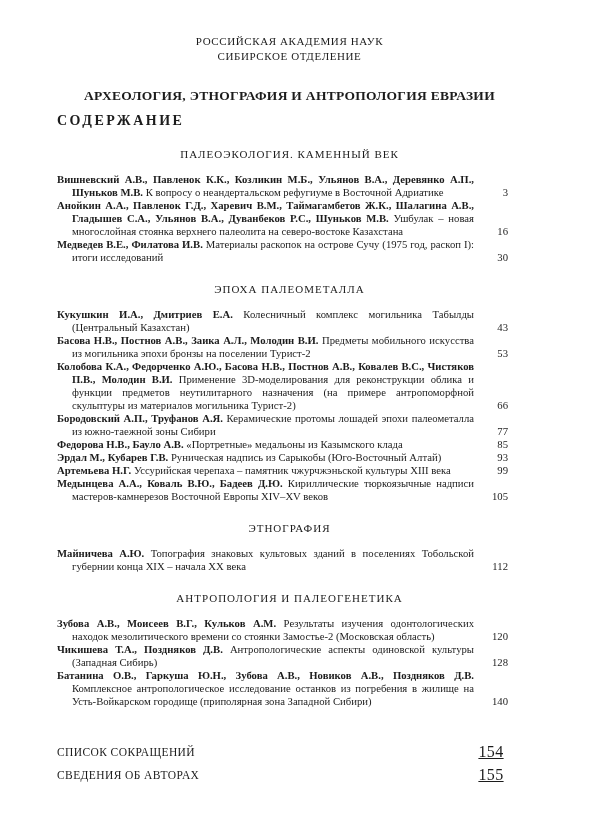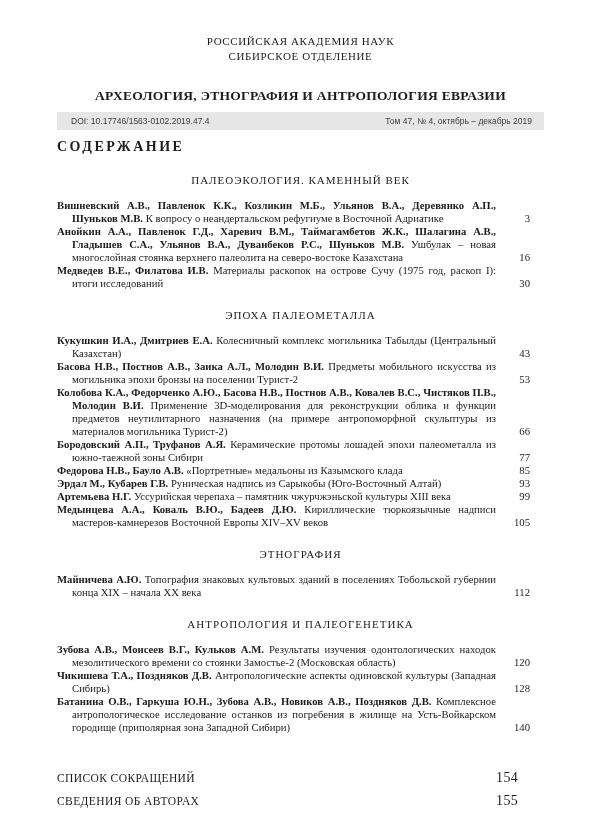--- a/index.html
+++ b/index.html
@@ -5,21 +5,21 @@
   * { margin: 0; padding: 0; box-sizing: border-box; }
   html, body { background: #ffffff; }
   body {
     width: 611px;
     height: 820px;
     margin: 0 auto;
     font-family: "Liberation Serif", serif;
     color: #1c1c1c;
     overflow: hidden;
   }
-  .page { padding: 34px 67px 0 57px; }
+  .page { padding: 34px 89px 0 57px; }
 
   
   .masthead { text-align: center; }
   .academy-line {
     font-size: 11px;
     line-height: 15px;
     letter-spacing: 0.6px;
   }
   .journal-type {
     font-family: "Liberation Sans", sans-serif;
@@ -87,38 +87,35 @@
     display: flex;
     align-items: flex-end;
     margin-bottom: 7px;
     font-size: 11.5px;
     letter-spacing: 0.4px;
     line-height: 16px;
   }
   .bm-label { flex: 1 1 auto; }
   .bm-page {
     flex: 0 0 48px;
-    text-align: left;
+    text-align: center;
     padding-right: 14px;
-    font-size: 14px;
+    font-size: 16px;
+    text-decoration: underline;
   }
 </style>
 </head>
 <body>
 
 <div class="page">
 
   <div class="masthead">
     <div class="academy-line">РОССИЙСКАЯ АКАДЕМИЯ НАУК</div>
     <div class="academy-line">СИБИРСКОЕ ОТДЕЛЕНИЕ</div>
     <div class="journal-title">АРХЕОЛОГИЯ, ЭТНОГРАФИЯ И АНТРОПОЛОГИЯ ЕВРАЗИИ</div>
-    <div class="doi-bar" style="background: rgb(230, 230, 230);">
-      <span>DOI: 10.17746/1563-0102.2019.47.4</span>
-      <span>Том 47, № 4, октябрь – декабрь 2019</span>
-    </div>
   </div>
 
   <div class="contents-title">СОДЕРЖАНИЕ</div>
 
   <div>
   <div class="toc-section">
     <div class="section-title">ПАЛЕОЭКОЛОГИЯ. КАМЕННЫЙ ВЕК</div>
     <div>
   <div class="entry">
     <div class="entry-text"><span class="entry-authors">Вишневский А.В., Павленок К.К., Козликин М.Б., Ульянов В.А., Деревянко А.П., Шуньков М.В.</span> <span class="entry-title-text">К вопросу о неандертальском рефугиуме в Восточной Адриатике</span></div>

